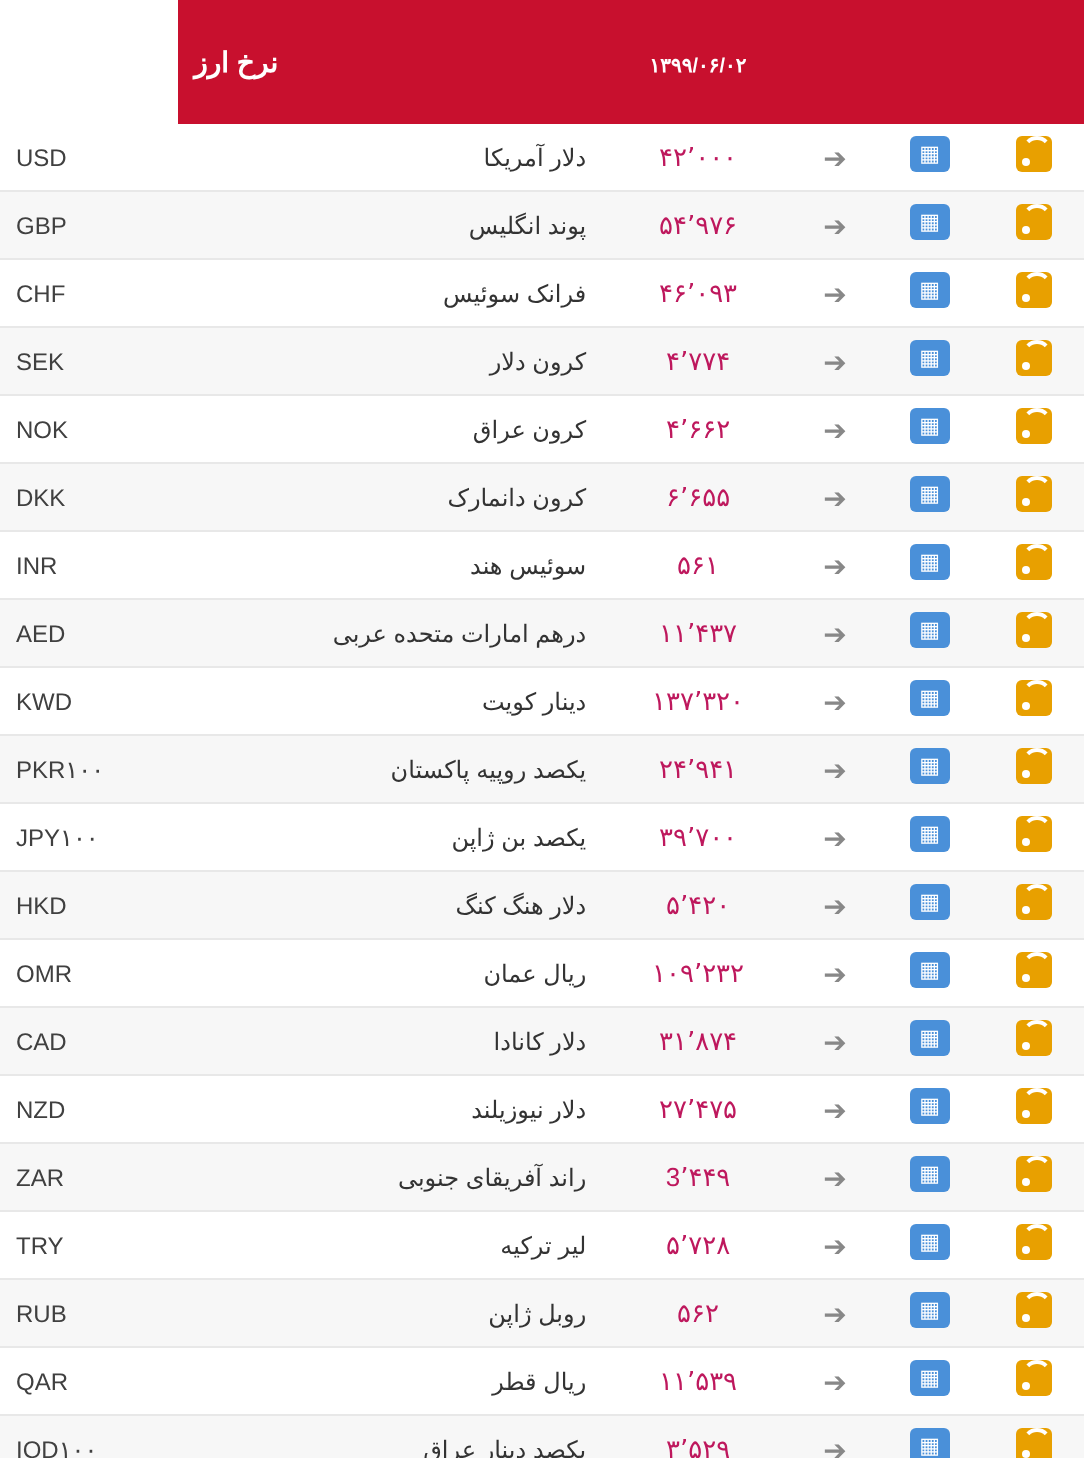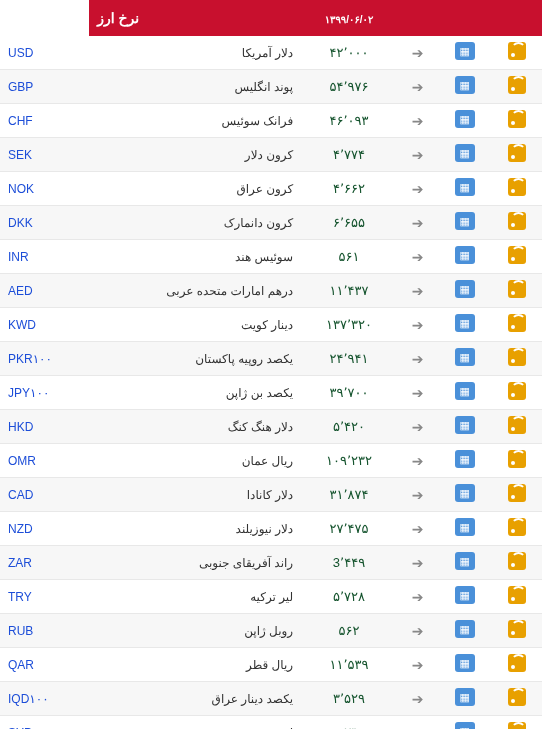--- a/index.html
+++ b/index.html
@@ -12,21 +12,21 @@
     }
     table {
       width: 100%;
       border-collapse: collapse;
     }
     thead tr {
       background: #c8102e;
       color: #fff;
     }
     thead th {
-      padding: 10px 8px;
+      padding: 23px 8px;
       font-weight: bold;
       text-align: center;
       font-size: 13px;
     }
     thead th:first-child {
       text-align: right;
     }
     thead th:last-child {
       text-align: left;
     }
@@ -46,27 +46,27 @@
       font-size: 13px;
       color: #222;
     }
     td.currency-name {
       text-align: right;
       font-size: 12px;
       color: #333;
     }
     td.currency-code {
       text-align: left;
-      color: #1d4ed8;
+      color: #404040;
       font-size: 12px;
       direction: ltr;
     }
     td.price {
       font-size: 13px;
-      color: #14532d;
+      color: #be185d;
       direction: ltr;
     }
     .icon-rss {
       display: inline-block;
       width: 18px;
       height: 18px;
       background: #e8a000;
       border-radius: 3px;
       position: relative;
     }

